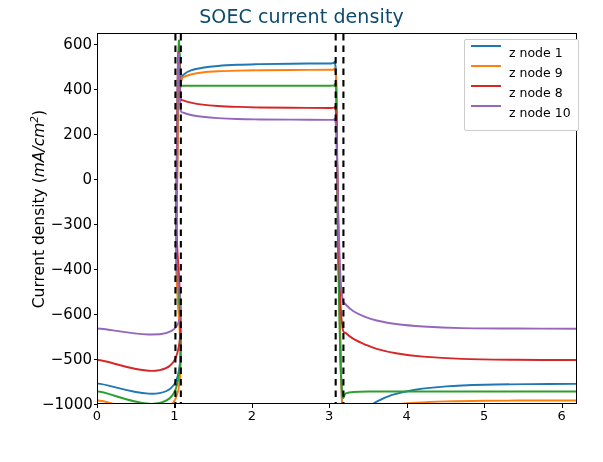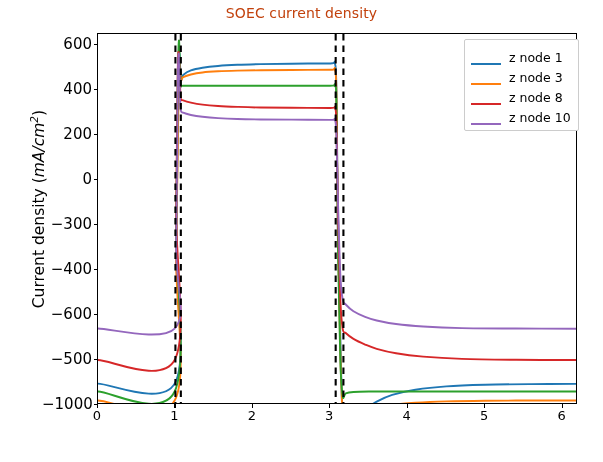--- a/index.html
+++ b/index.html
@@ -18,22 +18,22 @@
     width: 603px;
     height: 462px;
     background: #ffffff;
   }
   #chart-title {
     position: absolute;
     left: 0;
     top: 5px;
     width: 603px;
     text-align: center;
-    font-size: 14px;
-    color: #c2410c;
+    font-size: 19px;
+    color: #0c4a6e;
     letter-spacing: 0.1px;
   }
   
   #plot-area {
     position: absolute;
     left: 97px;
     top: 33px;
     width: 480px;
     height: 371px;
     border: 1.1px solid #000000;
@@ -113,21 +113,21 @@
     left: 464px;
     top: 39px;
     background: #ffffff;
     border: 0.9px solid #cccccc;
     border-radius: 2px;
     padding: 5px 7px 5px 6px;
     box-sizing: border-box;
   }
   .legend-row {
     display: flex;
-    align-items: flex-end;
+    align-items: flex-start;
     height: 20px;
   }
   .legend-swatch {
     width: 30px;
     height: 2.4px;
     margin-right: 8px;
     flex: none;
   }
   .legend-text {
     font-size: 12.5px;
@@ -174,21 +174,21 @@
       </svg>
   </div>
 
   <div id="legend">
       <div class="legend-row">
         <span class="legend-swatch" style="background: rgb(31, 119, 180);"></span>
         <span class="legend-text">z node 1</span>
       </div>
       <div class="legend-row">
         <span class="legend-swatch" style="background: rgb(255, 127, 14);"></span>
-        <span class="legend-text">z node 3</span>
+        <span class="legend-text">z node 9</span>
       </div>
       <div class="legend-row">
         <span class="legend-swatch" style="background: rgb(214, 39, 40);"></span>
         <span class="legend-text">z node 8</span>
       </div>
       <div class="legend-row">
         <span class="legend-swatch" style="background: rgb(148, 103, 189);"></span>
         <span class="legend-text">z node 10</span>
       </div>
     </div>

